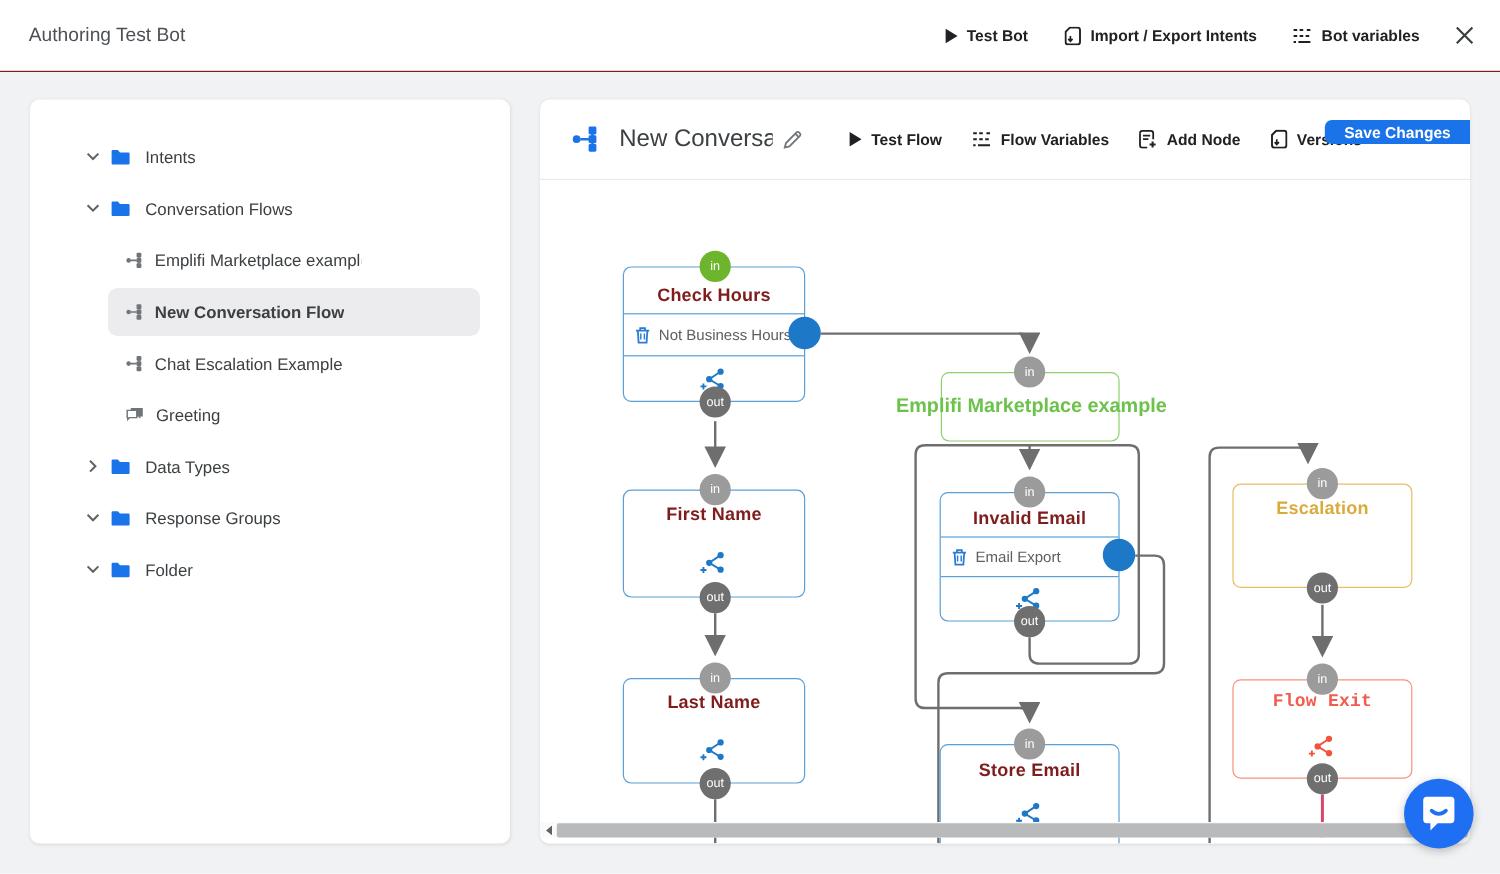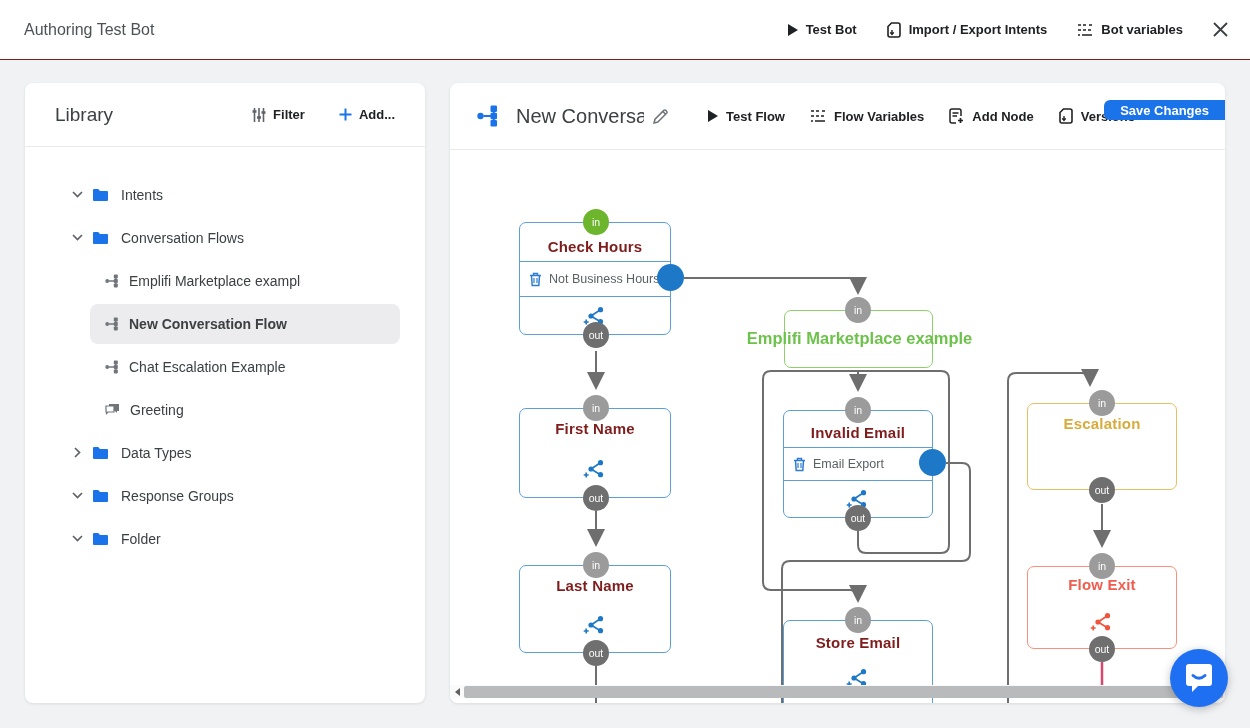--- a/index.html
+++ b/index.html
@@ -138,42 +138,20 @@
       </button>
       <button class="close-btn">
         <svg class="icon" width="15" height="15" viewBox="0 0 15 15" stroke="#3c4043" stroke-width="1.8">
           <path d="M1,1 L14,14 M14,1 L1,14"></path>
         </svg>
       </button>
     </div>
   </div>
 
   <div class="panel library">
-    <div class="lib-header">
-      <div class="lib-title">Library</div>
-      <div class="lib-actions">
-        <button class="lib-btn">
-          <span>
-            <svg class="icon" width="14" height="14" viewBox="0 0 14 14" stroke="#5f6368" stroke-width="1.6">
-              <path d="M2.5,0 V14 M7,0 V14 M11.5,0 V14"></path>
-              <path d="M0.5,3.5 H4.5 M5,9.5 H9 M9.5,4.5 H13.5" stroke-width="2.4"></path>
-            </svg>
-          </span>
-          <span>Filter</span>
-        </button>
-        <button class="lib-btn add">
-          <span>
-            <svg class="icon" width="13" height="13" viewBox="0 0 13 13" stroke="#1a73e8" stroke-width="2">
-              <path d="M6.5,0.5 V12.5 M0.5,6.5 H12.5"></path>
-            </svg>
-          </span>
-          <span>Add...</span>
-        </button>
-      </div>
-    </div>
 
     <div class="tree">
       <div class="tree-row">
         <span class="chev">
           <svg class="icon" width="11" height="7" viewBox="0 0 11 7" fill="none" stroke="#5f6368" stroke-width="1.7">
               <path d="M1,1 L5.5,5.5 L10,1"></path>
             </svg>
         </span>
         <span class="folder">
           <svg class="icon" width="17" height="14" viewBox="0 0 17 14">
@@ -484,21 +462,21 @@
       </div>
       <div class="port gray-in" style="left:395px; top:457px;">in</div>
 
       <div class="node gold" style="left:577px; top:253px; width:150px; height:87px;">
         <div class="row-title node-title" style="height:34px;">Escalation</div>
       </div>
       <div class="port gray-in" style="left:639px; top:240px;">in</div>
       <div class="port gray-out" style="left:639px; top:327px;">out</div>
 
       <div class="node red" style="left:577px; top:416px; width:150px; height:83px;">
-        <div class="row-title node-title" style="height:32px;">Flow Exit</div>
+        <div class="row-title node-title" style="height:32px;font-family:Liberation Mono, monospace;">Flow Exit</div>
         <div class="row-share" style="height:44px;">
           <span>
             <svg class="icon" width="24" height="21" viewBox="0 0 24 21">
               <path d="M8,11 L17,5 M8,11 L17,16.5" stroke="#f0543c" stroke-width="1.6"></path>
               <circle cx="8" cy="11" r="2.6" fill="#f0543c"></circle>
               <circle cx="17.5" cy="4.7" r="2.6" fill="#f0543c"></circle>
               <circle cx="17.5" cy="16.7" r="2.6" fill="#f0543c"></circle>
               <path d="M3.2,14.5 V19.5 M0.7,17 H5.7" stroke="#f0543c" stroke-width="1.6"></path>
             </svg>
           </span>

